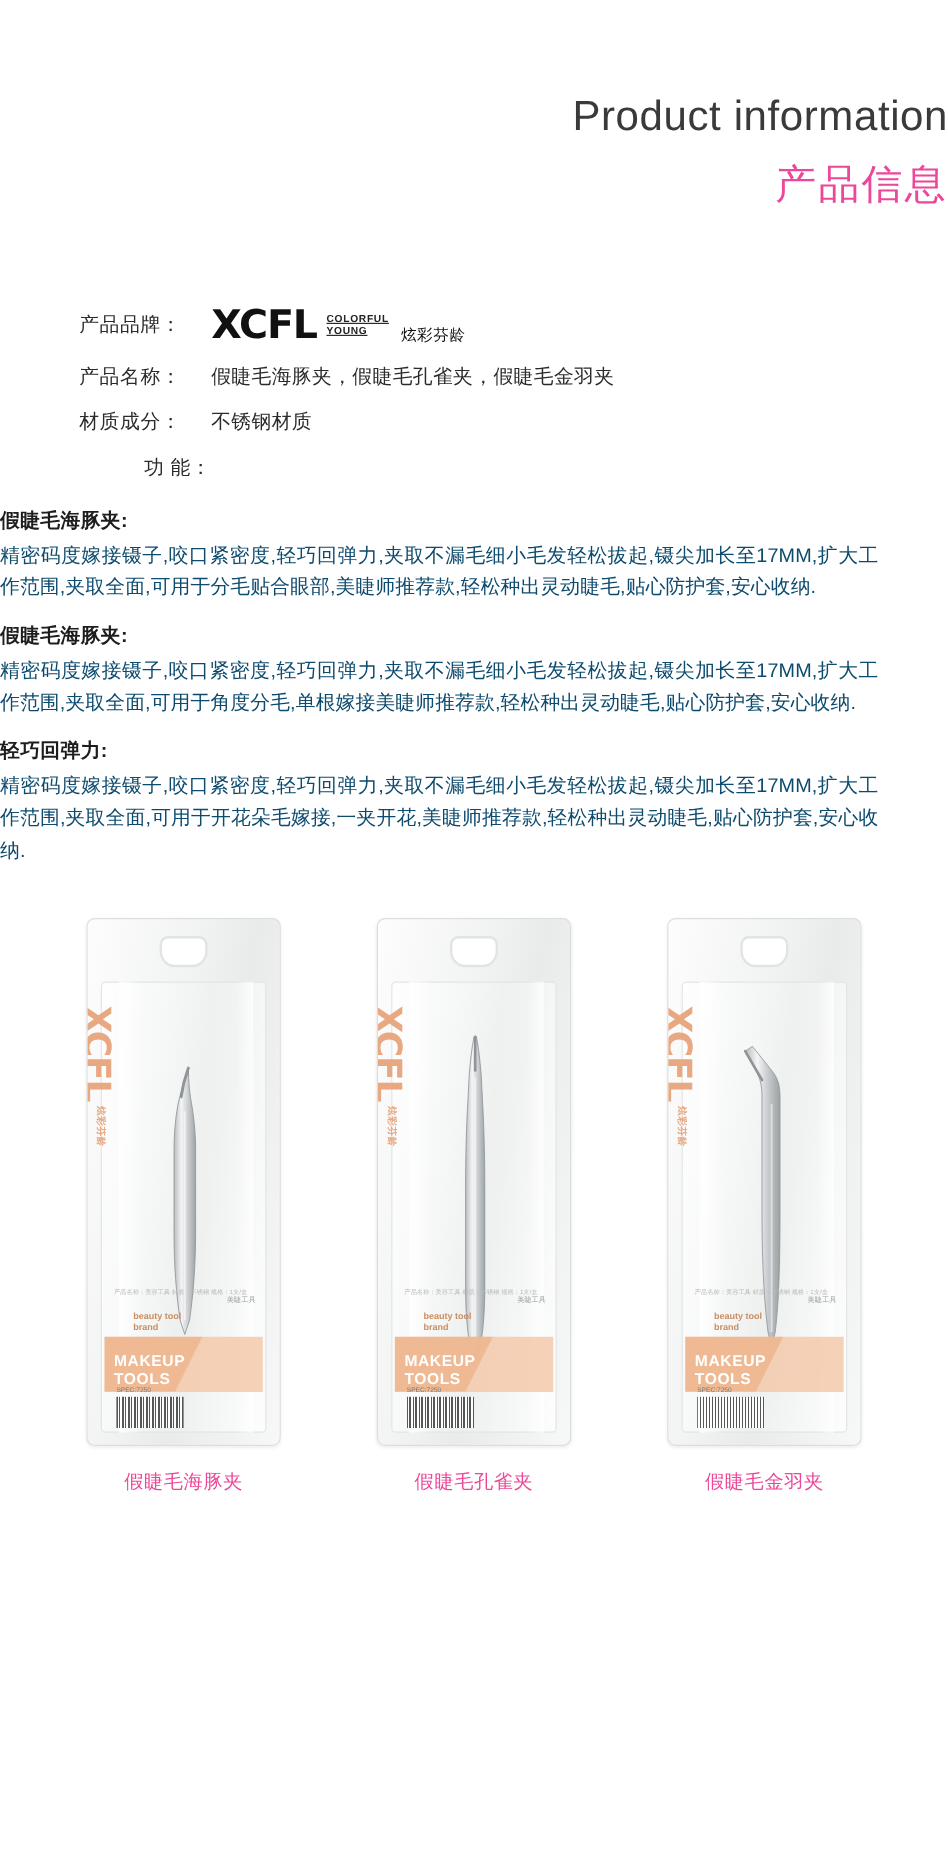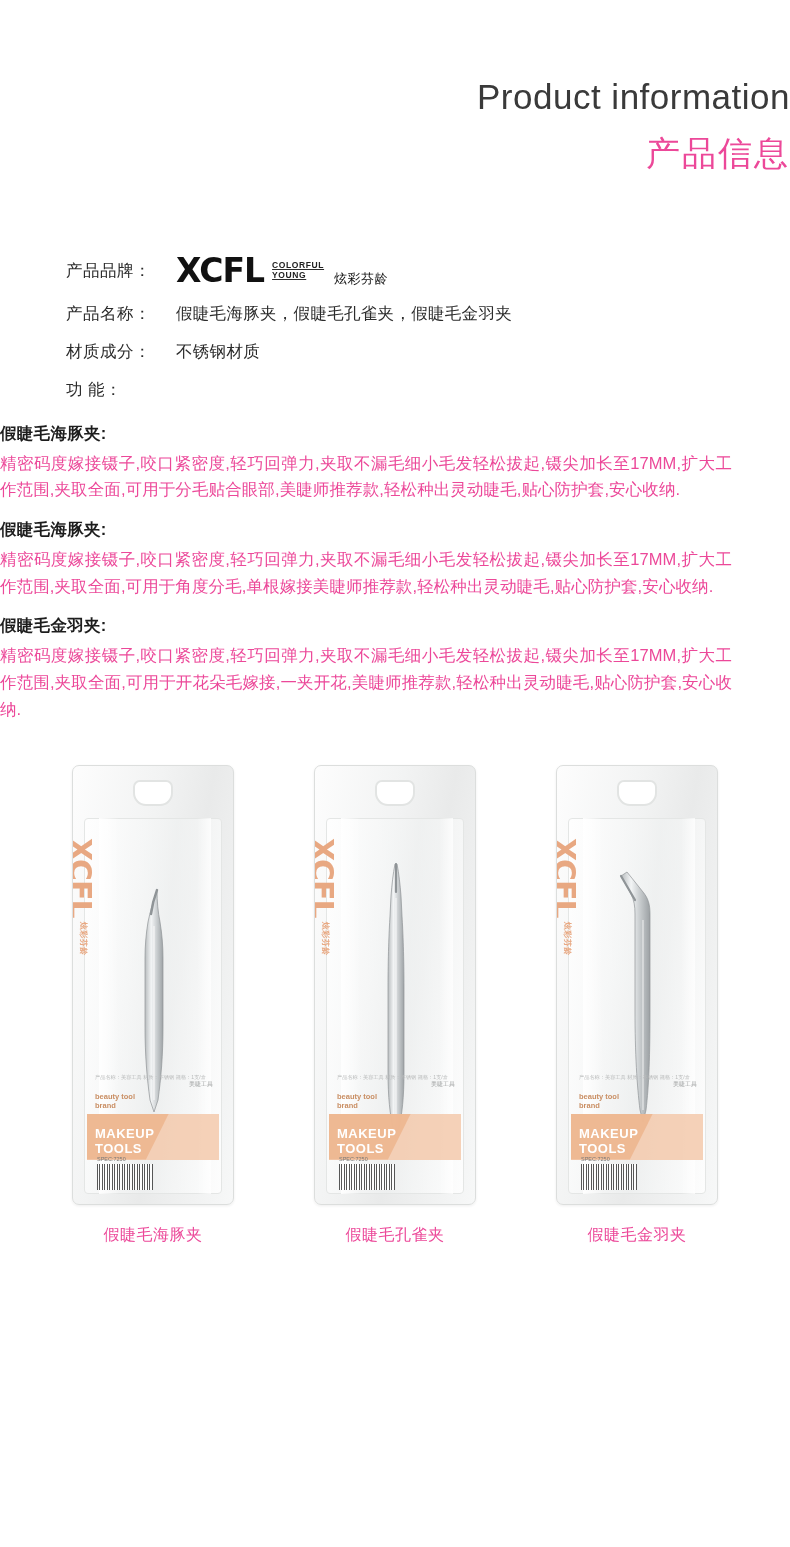--- a/index.html
+++ b/index.html
@@ -49,20 +49,21 @@
     font-size: 16.5px;
     color: #2b2b2b;
   }
   .spec-row .label {
     width: 110px;
     flex: 0 0 110px;
     letter-spacing: 0.5px;
   }
   .spec-row .label.spaced {
     letter-spacing: 0.5px;
+    text-align: right;
   }
   .spec-row .value {
     flex: 1;
     letter-spacing: 0.3px;
   }
   .spec-row.brand { margin-bottom: 12px; align-items: center; }
 
   
   .logo-wrap {
     display: flex;
@@ -110,21 +111,21 @@
   .fn-title {
     font-size: 16.5px;
     font-weight: 700;
     color: #1d1d1d;
     margin-bottom: 5px;
     letter-spacing: 0.3px;
   }
   .fn-body {
     font-size: 16.5px;
     line-height: 1.62;
-    color: #ec4899;
+    color: #0c4a6e;
     letter-spacing: 0.1px;
     text-align: justify;
   }
 
   
   .products {
     display: flex;
     justify-content: center;
     gap: 36px;
     margin-top: 42px;
@@ -221,21 +222,21 @@
     position: absolute;
     left: 8px; top: 52px;
     color: #ffffff;
     font-size: 13px;
     font-weight: 700;
     line-height: 1.18;
     letter-spacing: 0.5px;
   }
   .pack .label-strip .beauty {
     position: absolute;
-    left: 8px; top: 18px;
+    left: 24px; top: 18px;
     color: #c98e63;
     font-size: 7.5px;
     font-weight: 700;
     line-height: 1.25;
   }
   .pack .label-strip .tinytext {
     position: absolute;
     left: 8px; top: 0px; right: 8px;
     color: #b9bbbb;
     font-size: 5.2px;
@@ -328,21 +329,21 @@
     <div class="fn-title">假睫毛海豚夹:</div>
     <div class="fn-body">精密码度嫁接镊子,咬口紧密度,轻巧回弹力,夹取不漏毛细小毛发轻松拔起,镊尖加长至17MM,扩大工作范围,夹取全面,可用于分毛贴合眼部,美睫师推荐款,轻松种出灵动睫毛,贴心防护套,安心收纳.</div>
   </div>
 
   <div class="fn-block">
     <div class="fn-title">假睫毛海豚夹:</div>
     <div class="fn-body">精密码度嫁接镊子,咬口紧密度,轻巧回弹力,夹取不漏毛细小毛发轻松拔起,镊尖加长至17MM,扩大工作范围,夹取全面,可用于角度分毛,单根嫁接美睫师推荐款,轻松种出灵动睫毛,贴心防护套,安心收纳.</div>
   </div>
 
   <div class="fn-block">
-    <div class="fn-title">假睫毛金羽夹:</div>
+    <div class="fn-title">轻巧回弹力:</div>
     <div class="fn-body">精密码度嫁接镊子,咬口紧密度,轻巧回弹力,夹取不漏毛细小毛发轻松拔起,镊尖加长至17MM,扩大工作范围,夹取全面,可用于开花朵毛嫁接,一夹开花,美睫师推荐款,轻松种出灵动睫毛,贴心防护套,安心收纳.</div>
   </div>
 
 </div>
 
 <div class="products">
 
   <div class="product">
     <div class="pack">
       <div class="hole"></div>

